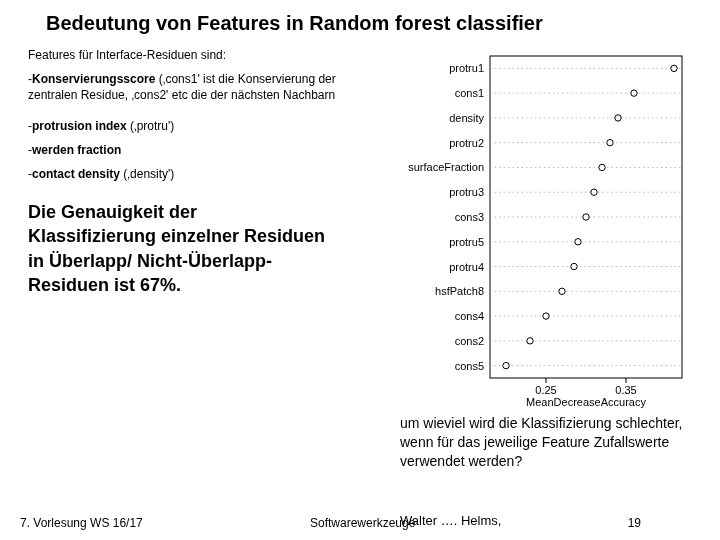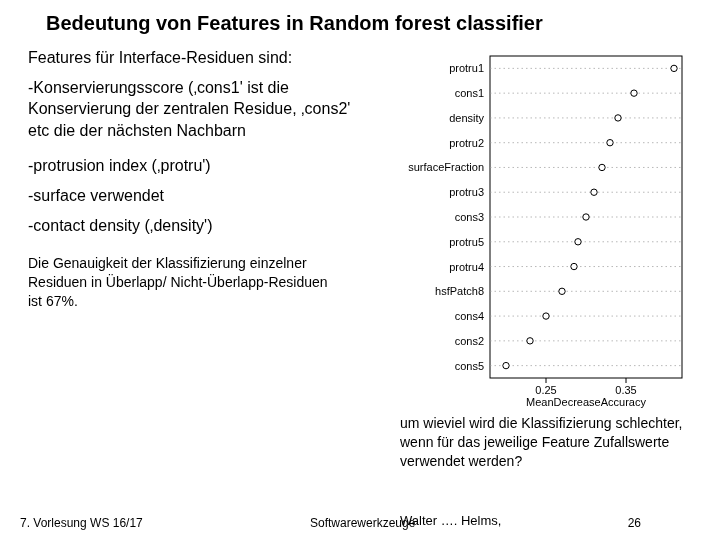--- a/index.html
+++ b/index.html
@@ -19,29 +19,29 @@
     box-sizing: border-box;
     padding: 12px 20px 0 28px;
   }
   .title {
     font-size: 20px;
     font-weight: bold;
     margin: 0 0 12px 18px;
   }
   .body-text {
     width: 340px;
-    font-size: 16px;
+    font-size: 12px;
     line-height: 1.35;
   }
   .body-text p { margin: 0 0 14px 0; }
   .body-text .tight { margin-bottom: 8px; }
-  .bold { font-weight: normal; }
+  .bold { font-weight: bold; }
   .conclusion {
     width: 300px;
-    font-size: 14px;
+    font-size: 18px;
     line-height: 1.35;
     margin-top: 18px;
   }
   .footer {
     position: absolute;
     left: 0; right: 0;
     bottom: 10px;
     font-size: 12px;
     color: #000;
   }
@@ -81,21 +81,21 @@
   <div class="title">Bedeutung von Features in Random forest classifier</div>
 
   <div class="body-text">
     <p class="tight">Features für Interface-Residuen sind:</p>
 
     <p>-<span class="bold">Konservierungsscore</span><span> (‚cons1' ist die Konservierung der zentralen Residue, ‚cons2' etc die der nächsten Nachbarn</span></p>
 
 
     <p class="tight">-<span class="bold">protrusion index</span><span> (‚protru')</span></p>
 
-    <p class="tight">-<span class="bold">surface verwendet</span></p>
+    <p class="tight">-<span class="bold">werden fraction</span></p>
 
     <p>-<span class="bold">contact density</span><span> (‚density')</span></p>
   </div>
 
   <div class="conclusion bold">Die Genauigkeit der Klassifizierung einzelner Residuen in Überlapp/ Nicht-Überlapp-Residuen ist 67%.</div>
 
   <div class="chart">
     <svg id="chart-svg" width="295" height="360">
         <rect x="95" y="8" width="192" height="322" fill="none" stroke="#000" stroke-width="1"></rect>
         <line x1="95" y1="20.384615384615387" x2="287" y2="20.384615384615387" stroke="#999" stroke-width="0.7" stroke-dasharray="1.5 3"></line>
@@ -147,15 +147,15 @@
 
   <div class="caption">um wieviel wird die Klassifizierung schlechter, wenn für das jeweilige Feature Zufallswerte verwendet werden?</div>
 
   <div class="citation">
     <div>Walter …. Helms,</div>
   </div>
 
   <div class="footer">
     <span class="f-left">7. Vorlesung WS 16/17</span>
     <span class="f-center">Softwarewerkzeuge</span>
-    <span class="f-page">26</span>
+    <span class="f-page">19</span>
   </div>
 </div>
 
 </body></html>

